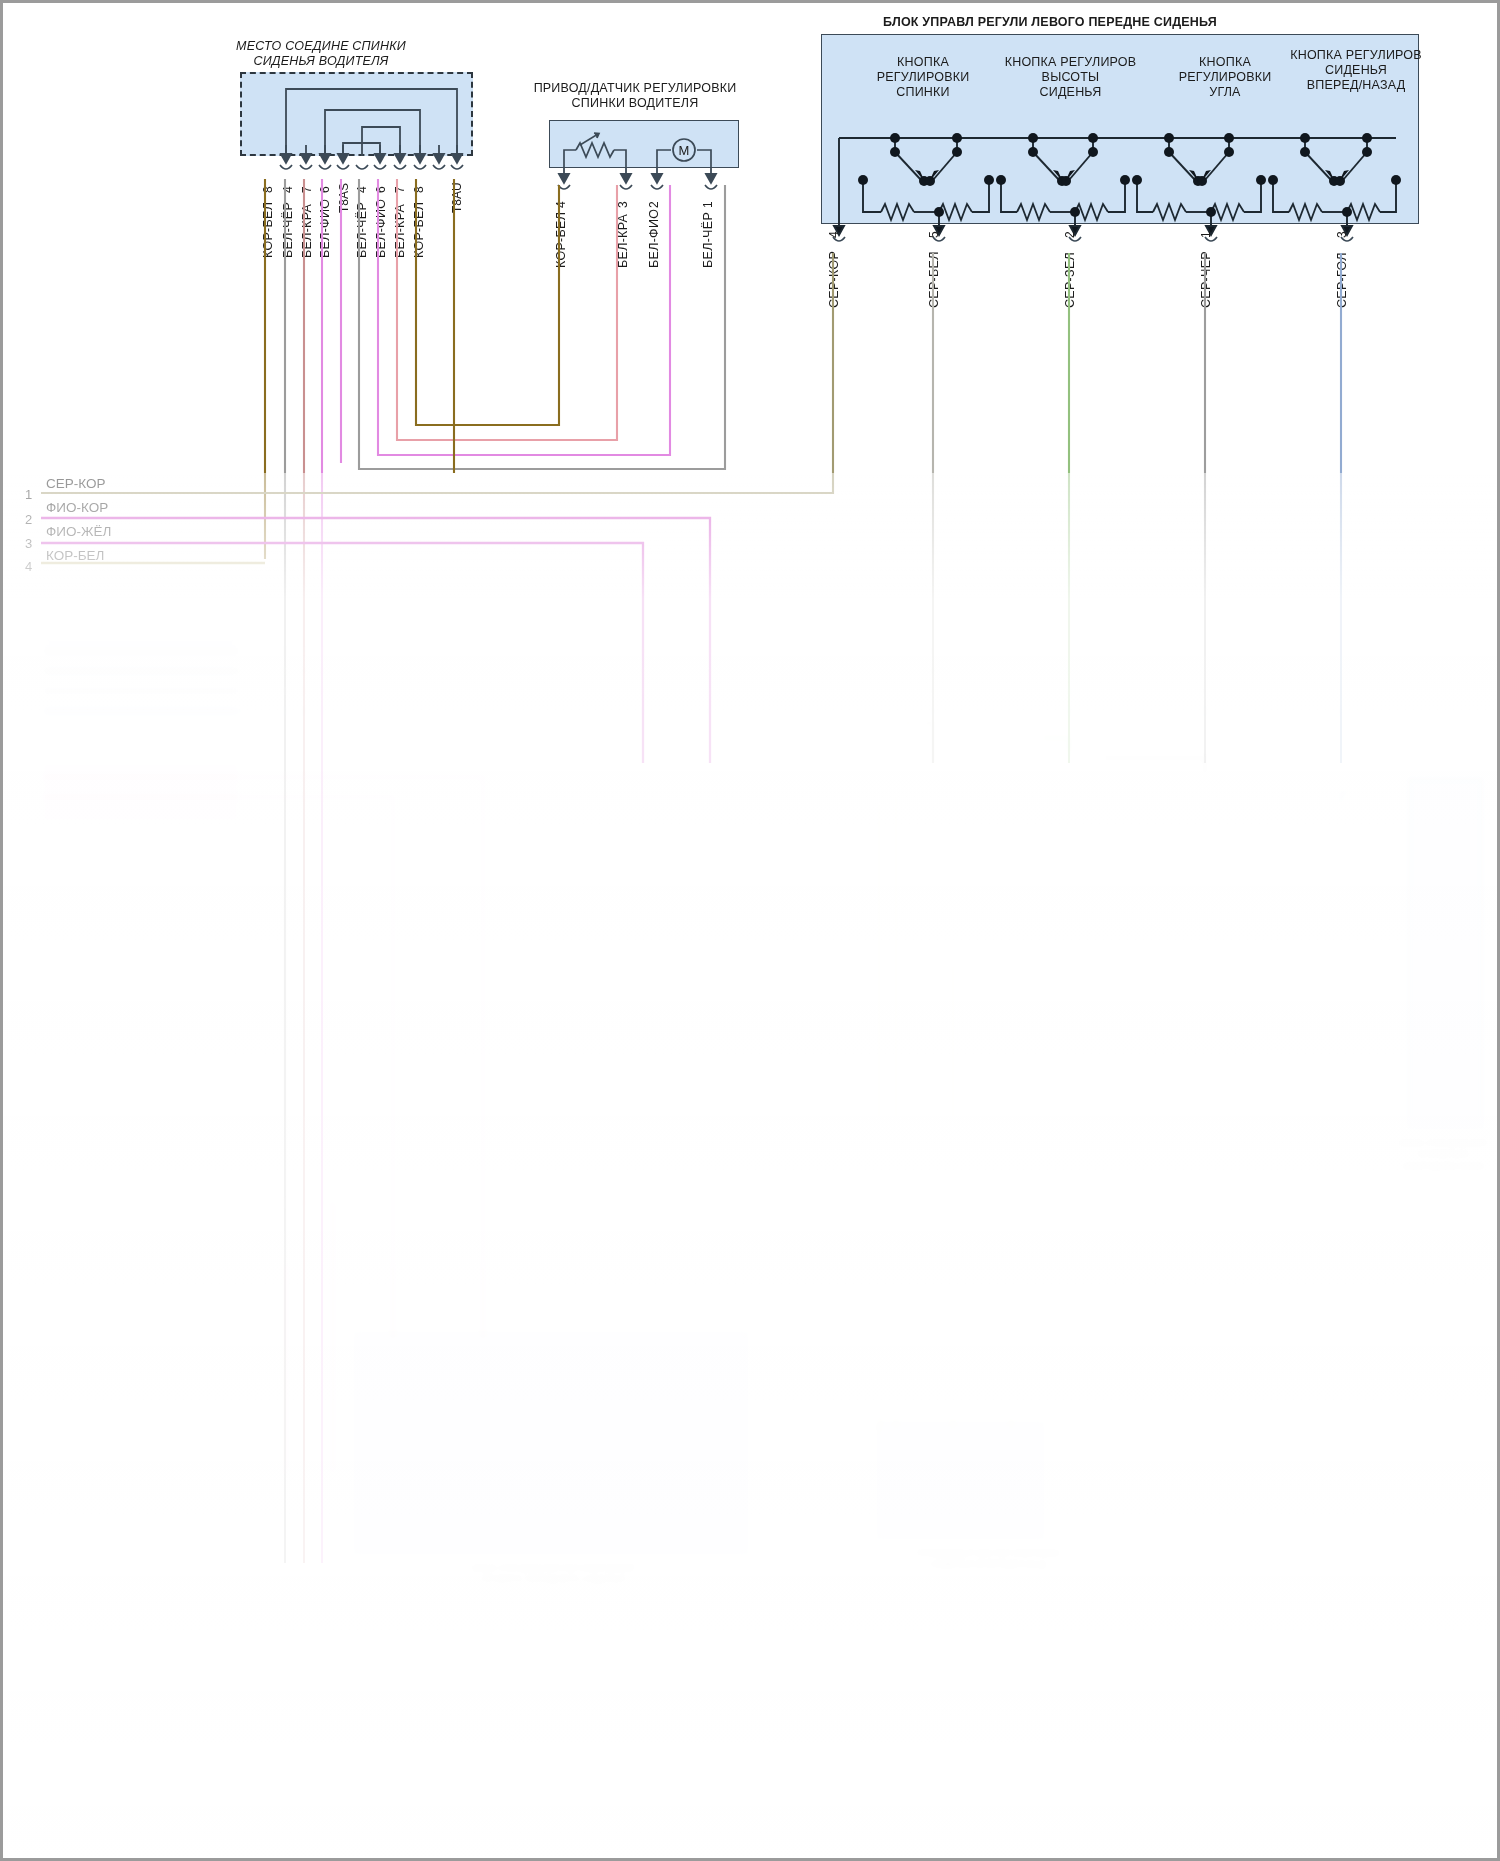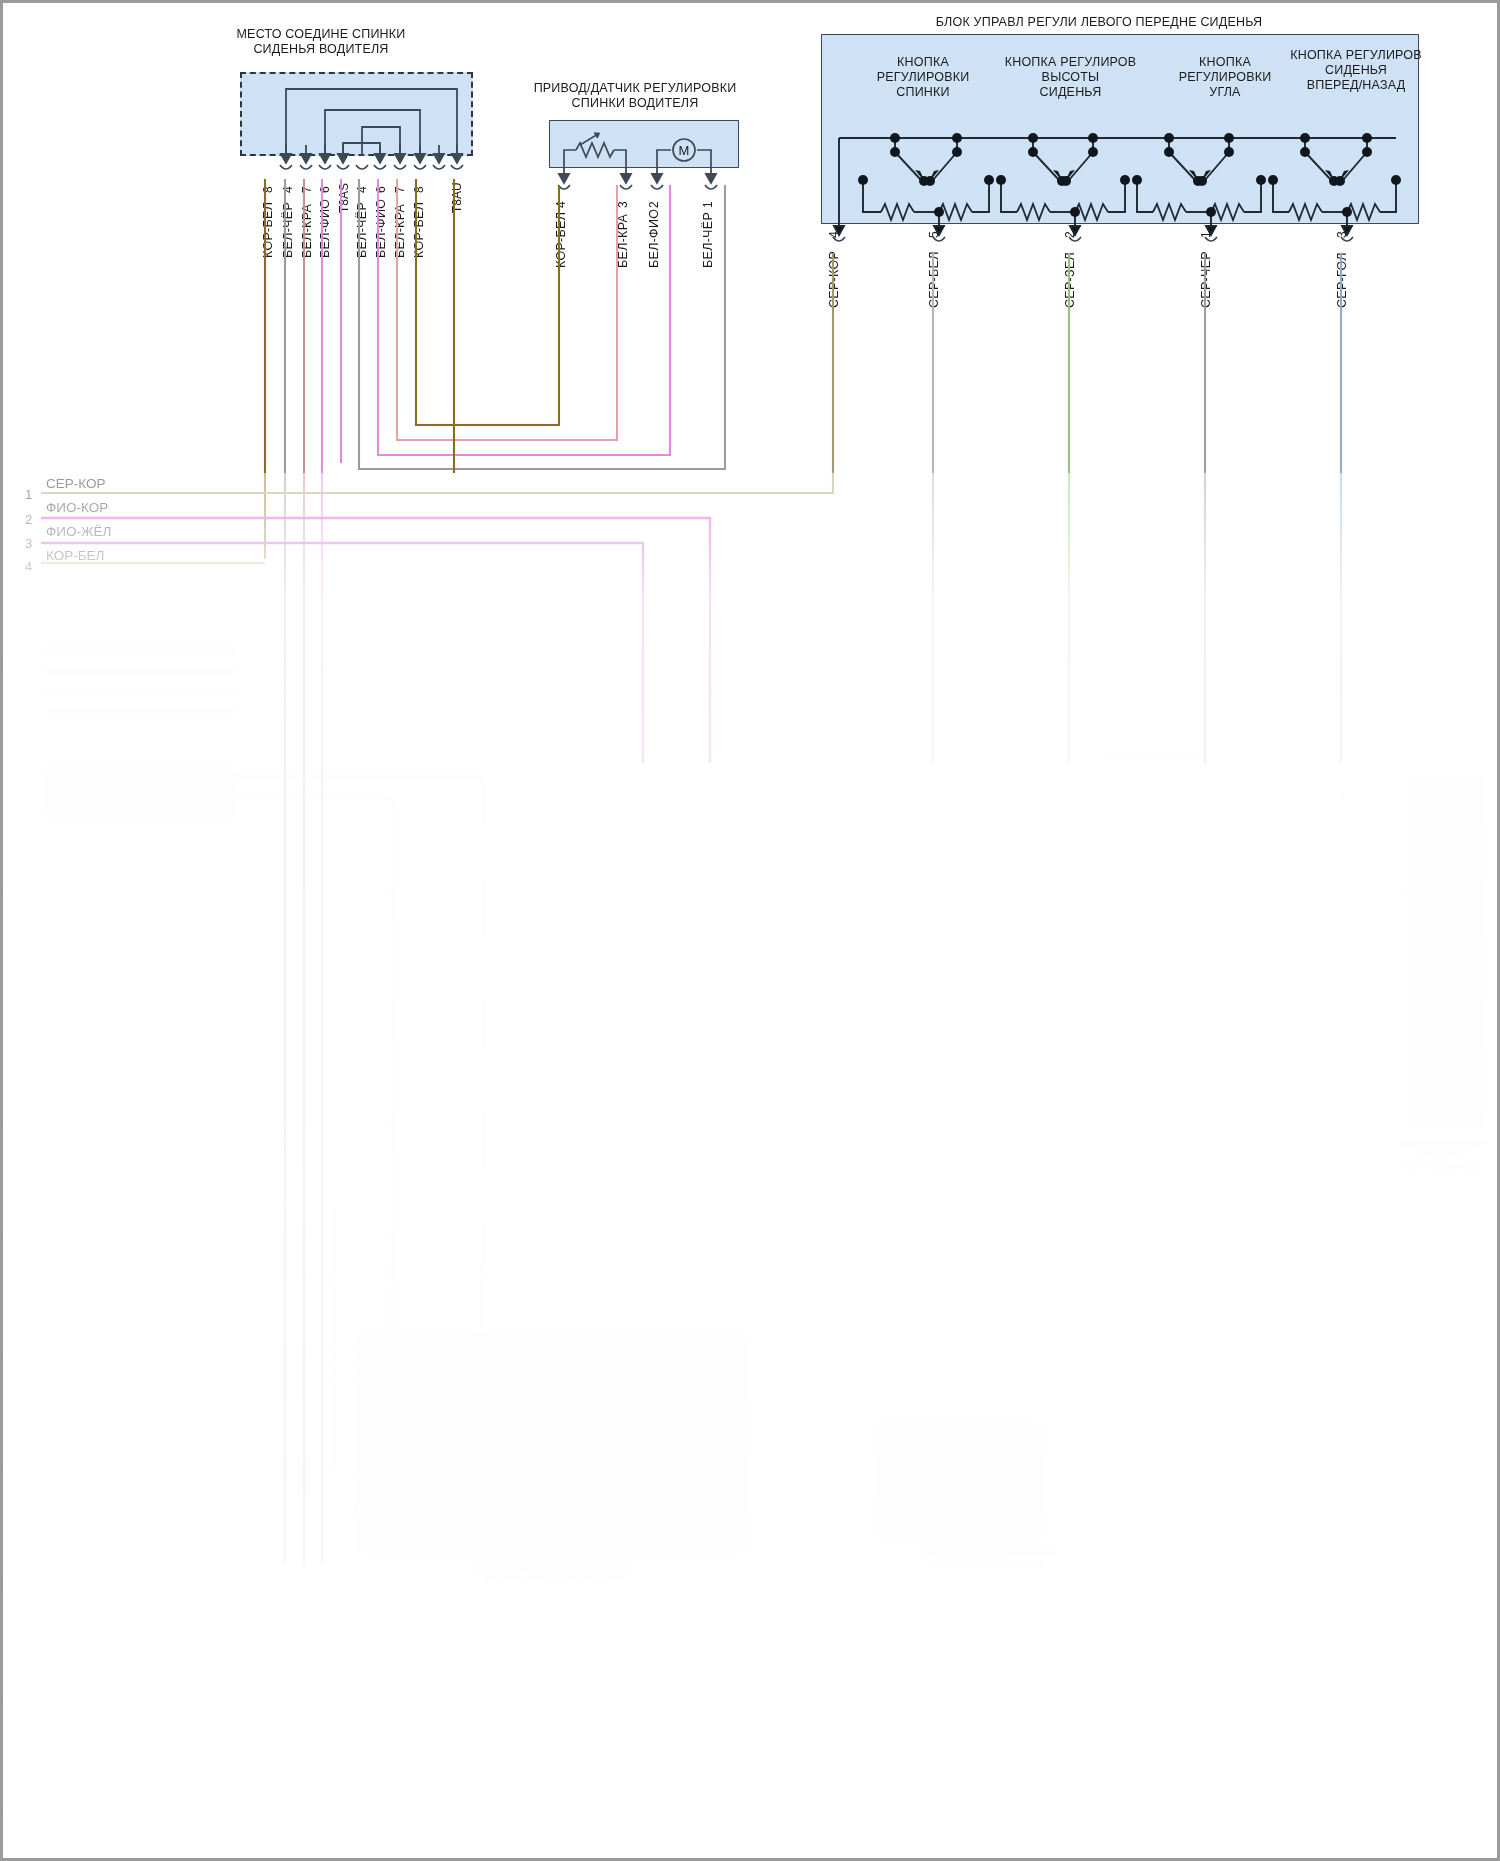--- a/index.html
+++ b/index.html
@@ -23,21 +23,21 @@
   .ghost{position:absolute;filter:blur(2.4px);opacity:.55;}
   .gbox{position:absolute;background:#cfe2f5;border:1.4px solid #5b6a78;box-sizing:border-box;filter:blur(1.1px);opacity:.5;}
   .gtext{position:absolute;font-size:9px;color:#333;filter:blur(1.6px);opacity:.5;white-space:pre-line;text-align:center;line-height:1.25;}
   .wm{position:absolute;left:24px;top:1826px;font-size:9px;color:#c9c9c9;letter-spacing:.5px;}
 </style>
 </head>
 <body>
 
 <div id="page">
 
-  <div class="lbl" style="left:173px;top:24px;width:290px;">МЕСТО СОЕДИНЕ СПИНКИ
+  <div class="lbl" style="left:173px;top:36px;width:290px;font-style:italic;">МЕСТО СОЕДИНЕ СПИНКИ
 СИДЕНЬЯ ВОДИТЕЛЯ</div>
 
   <div class="boxdash" style="left:237px;top:69px;width:233px;height:84px;"></div>
 
   <svg style="position:absolute;left:237px;top:69px;width:233px;height:95px;">
     <g fill="none" stroke="#3c4a57" stroke-width="1.8">
       <path d="M46,84 L46,17 L217,17 L217,84"></path>
       <path d="M85,84 L85,38 L180,38 L180,84"></path>
       <path d="M122,84 L122,55 L160,55 L160,84"></path>
       <path d="M103,84 L103,71 L140,71 L140,84"></path>
@@ -168,21 +168,21 @@
   <div class="vnum" style="left:551px;top:205px;">4</div>
   <div class="vnum" style="left:613px;top:205px;">3</div>
   <div class="vnum" style="left:644px;top:205px;">2</div>
   <div class="vnum" style="left:698px;top:205px;">1</div>
 
   <div class="vlbl" style="left:551px;top:265px;">КОР-БЕЛ</div>
   <div class="vlbl" style="left:613px;top:265px;">БЕЛ-КРА</div>
   <div class="vlbl" style="left:644px;top:265px;">БЕЛ-ФИО</div>
   <div class="vlbl" style="left:698px;top:265px;">БЕЛ-ЧЁР</div>
 
-  <div class="lbl" style="left:856px;top:12px;width:480px;">БЛОК УПРАВЛ РЕГУЛИ ЛЕВОГО ПЕРЕДНЕ СИДЕНЬЯ</div>
+  <div class="lbl" style="left:807px;top:12px;width:480px;font-weight:bold;">БЛОК УПРАВЛ РЕГУЛИ ЛЕВОГО ПЕРЕДНЕ СИДЕНЬЯ</div>
 
   <div class="box" style="left:818px;top:31px;width:598px;height:190px;"></div>
 
   <div class="lbl" style="left:845px;top:52px;width:150px;">КНОПКА
 РЕГУЛИРОВКИ
 СПИНКИ</div>
   <div class="lbl" style="left:975px;top:52px;width:185px;">КНОПКА РЕГУЛИРОВ
 ВЫСОТЫ
 СИДЕНЬЯ</div>
   <div class="lbl" style="left:1152px;top:52px;width:140px;">КНОПКА

